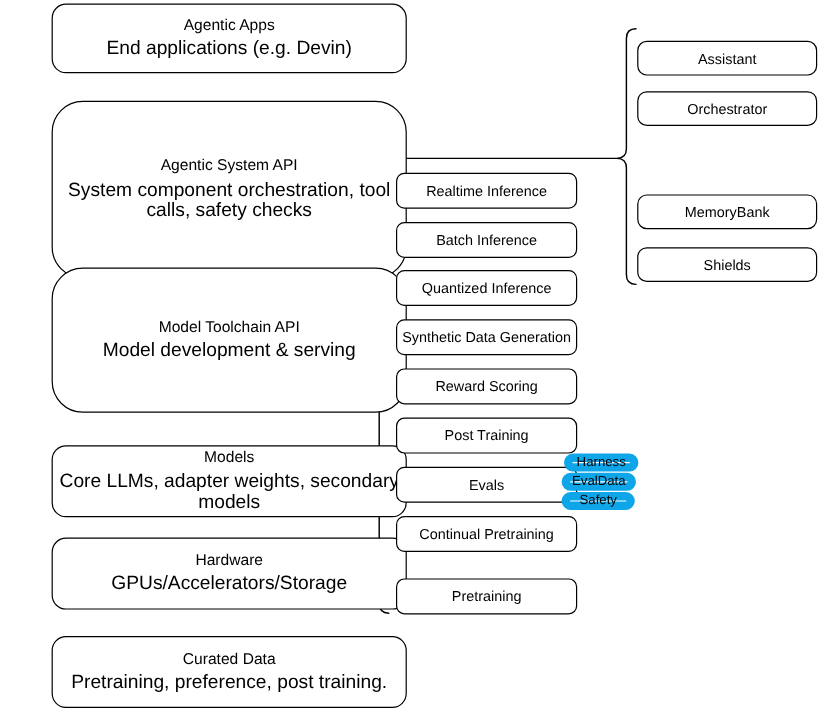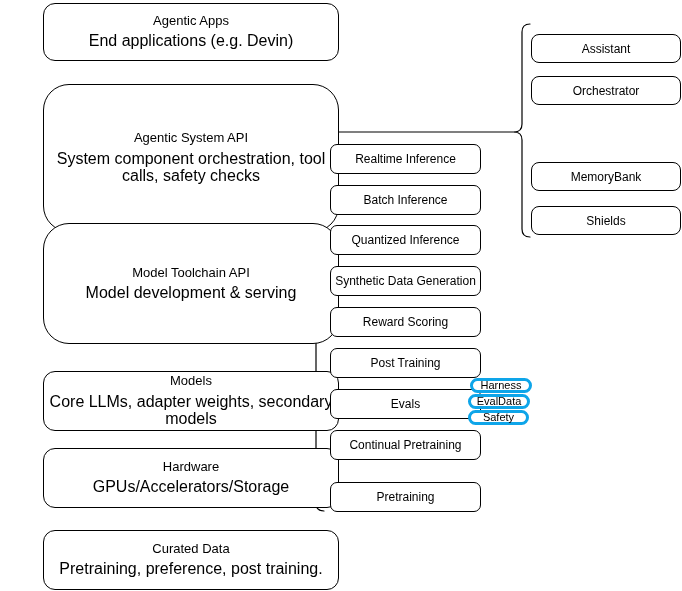--- a/index.html
+++ b/index.html
@@ -68,21 +68,21 @@
     display: flex;
     align-items: center;
     justify-content: center;
     font-size: 12px;
     z-index: 1;
   }
   .pill {
     position: absolute;
     height: 15px;
     background: #ffffff;
-    border: 3px solid #0ea5e9;
+    border: 7px solid #0ea5e9;
     border-radius: 8px;
     display: flex;
     align-items: center;
     justify-content: center;
     font-size: 11px;
     line-height: 1;
     z-index: 3;
   }
 </style>
 </head>

